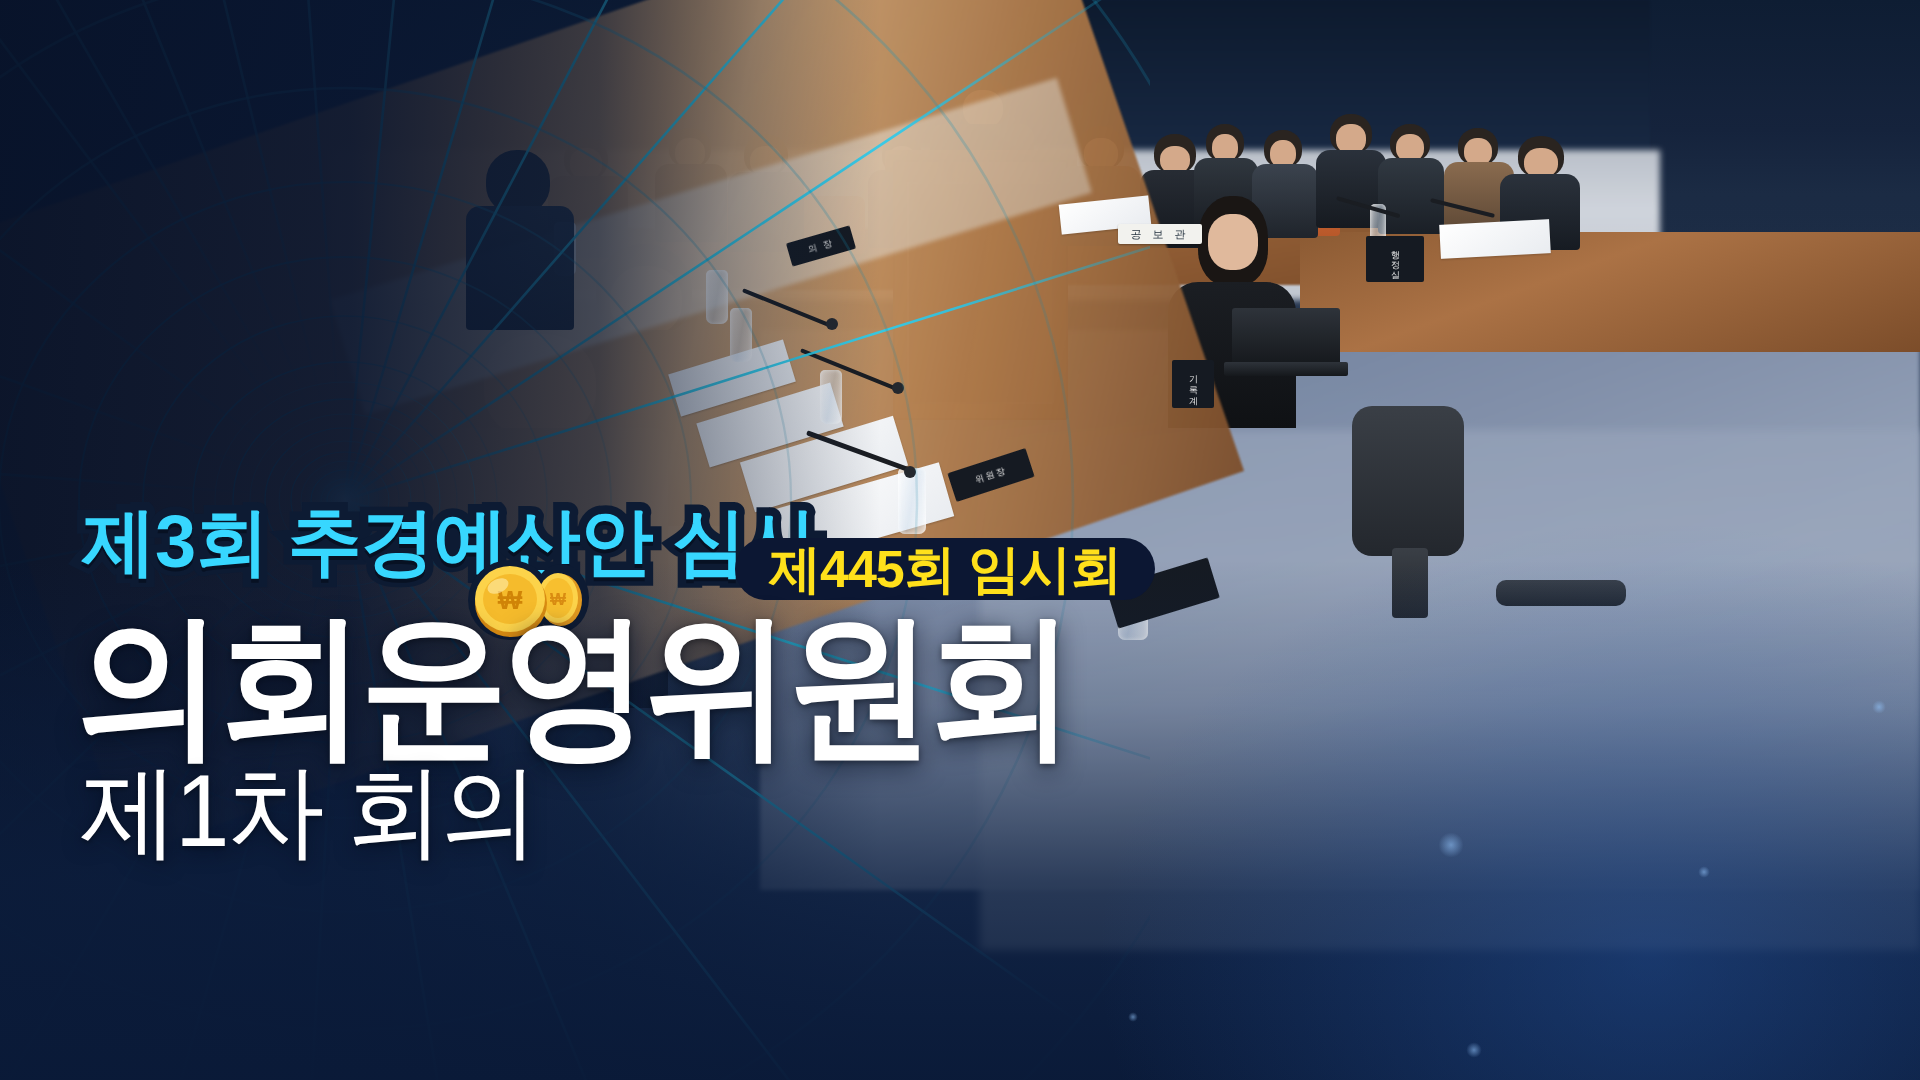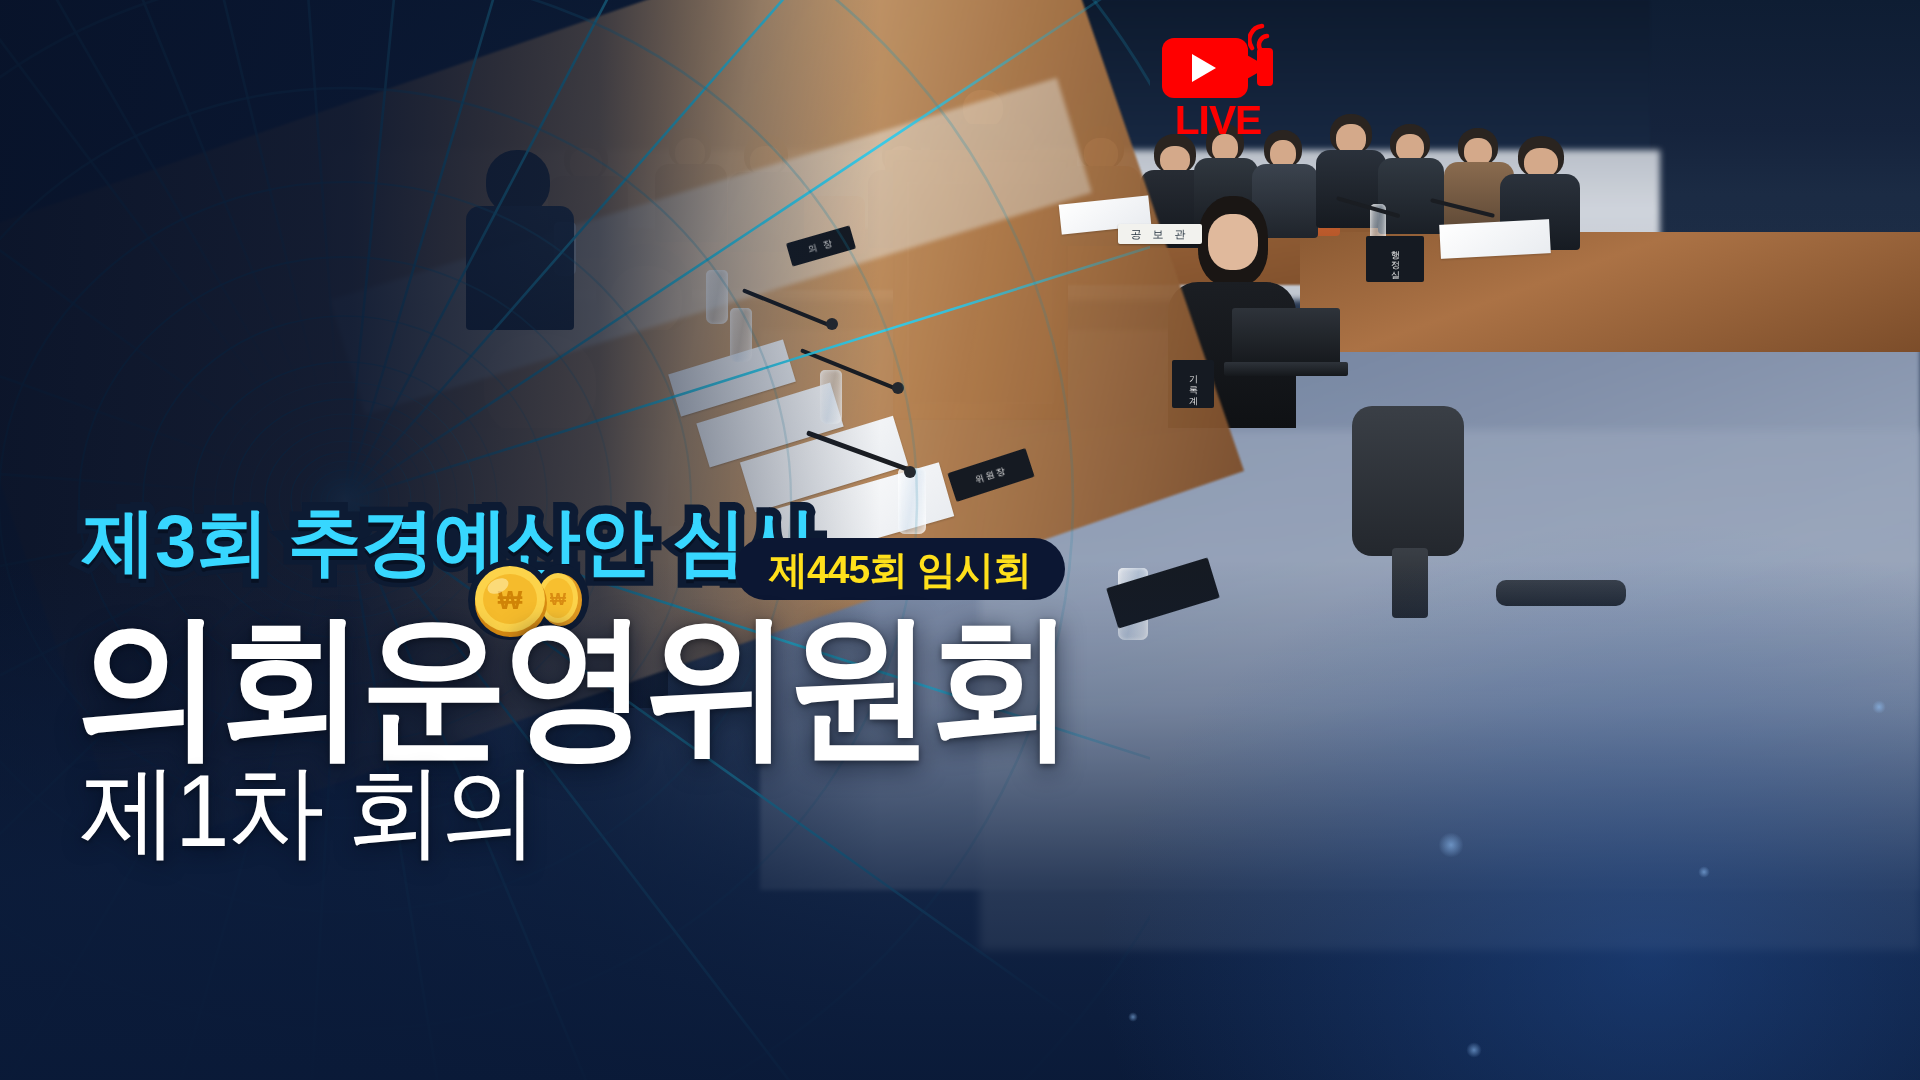--- a/index.html
+++ b/index.html
@@ -219,21 +219,21 @@
 
   
   .pill{
     position:absolute; left:735px; top:538px;
     height:62px; padding:0 34px;
     background:#0c1733;
     border-radius:34px;
     display:flex; align-items:center; justify-content:center;
   }
   .pill-text{
-    font-size:39px; font-weight:bold; color:#ffe01b;
+    font-size:52px; font-weight:bold; color:#ffe01b;
     letter-spacing:-1px; line-height:1;
     font-family:"Liberation Sans", sans-serif;
     white-space:nowrap;
   }
 
   
   .main-title{
     position:absolute; left:76px; top:606px;
     font-size:148px; font-weight:bold; color:#ffffff;
     letter-spacing:-6px; line-height:1;
@@ -494,33 +494,20 @@
   <div class="left-tint"></div>
   <div class="bottom-tint"></div>
   <div class="right-glow"></div>
 
   <div class="bokeh" style="left:1438px;top:832px;width:26px;height:26px;"></div>
   <div class="bokeh" style="left:1466px;top:1042px;width:16px;height:16px;"></div>
   <div class="bokeh" style="left:1698px;top:866px;width:12px;height:12px;"></div>
   <div class="bokeh" style="left:1128px;top:1012px;width:10px;height:10px;"></div>
   <div class="bokeh" style="left:1872px;top:700px;width:14px;height:14px;"></div>
 
-  <div class="live-wrap">
-    <div class="cam">
-      <div class="cam-body"></div>
-      <div class="cam-lens"></div>
-      <div class="cam-lens2"></div>
-      <div class="cam-play"></div>
-      <svg class="cam-wave" viewBox="0 0 34 30" xmlns="http://www.w3.org/2000/svg">
-        <path d="M4 26 A14 14 0 0 1 14 4" fill="none" stroke="#ff0000" stroke-width="4.5" stroke-linecap="round"></path>
-        <path d="M12 27 A9 9 0 0 1 19 14" fill="none" stroke="#ff0000" stroke-width="4.5" stroke-linecap="round"></path>
-      </svg>
-    </div>
-    <div class="live-text">LIVE</div>
-  </div>
 
 
   <div class="sub-cyan">제3회 추경예산안 심사</div>
 
   <div class="coins">
     <svg viewBox="0 0 124 84" xmlns="http://www.w3.org/2000/svg">
 
       <ellipse cx="44" cy="44" rx="42" ry="40" fill="#0d1b33"></ellipse>
       <ellipse cx="95" cy="42" rx="28" ry="34" fill="#0d1b33"></ellipse>
 

